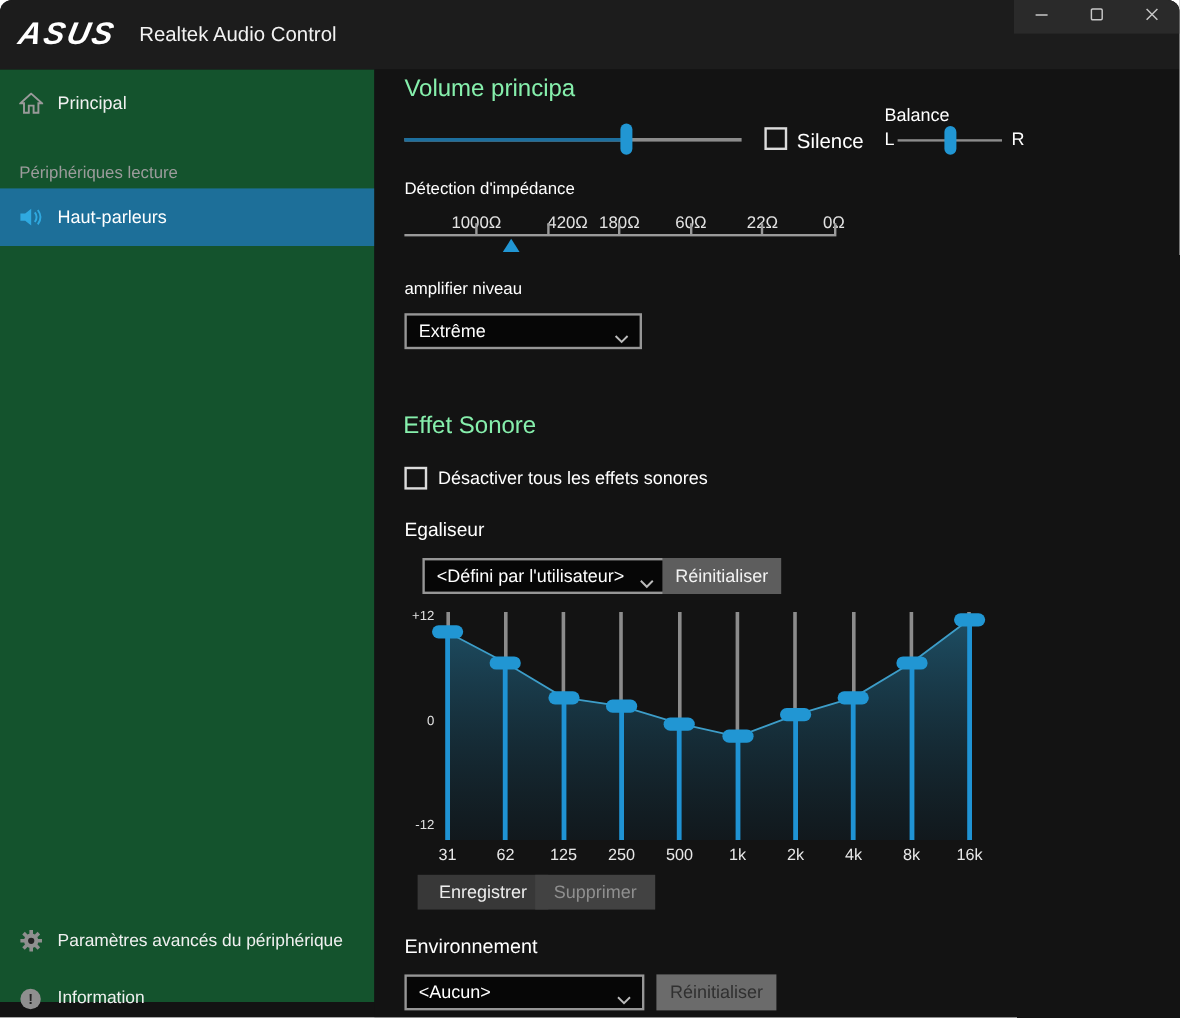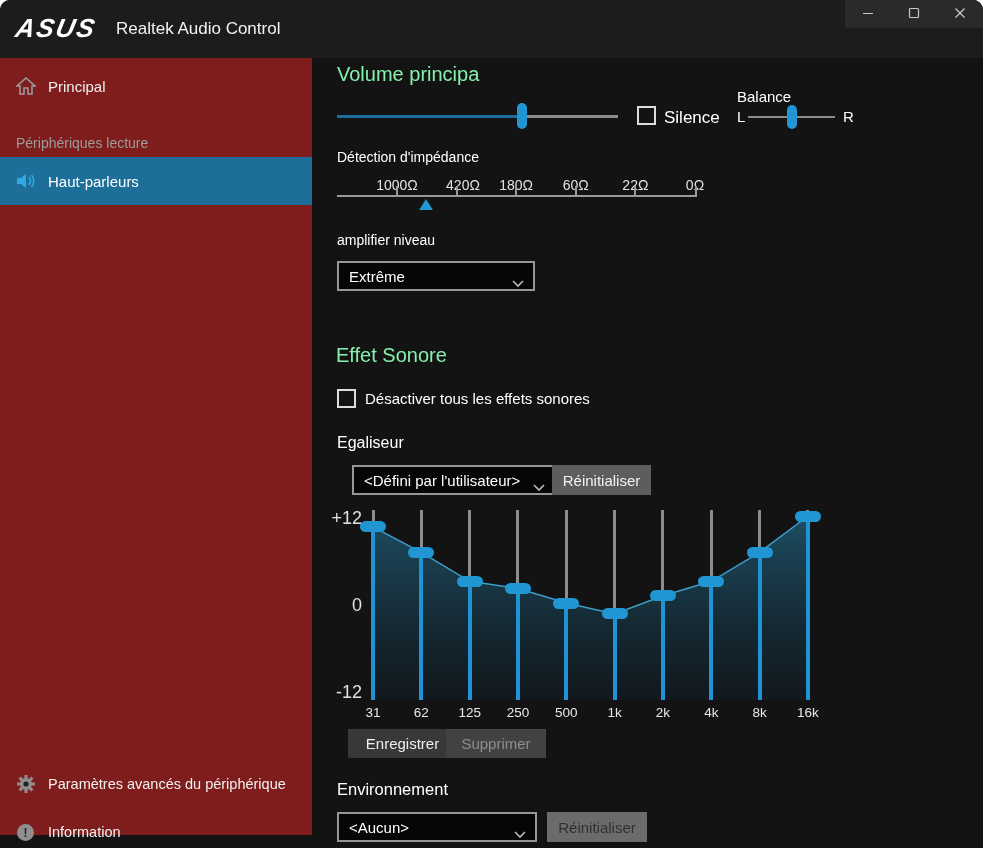--- a/index.html
+++ b/index.html
@@ -4,21 +4,21 @@
 <style>
   html,body{margin:0;padding:0;background:#ffffff;font-family:"Liberation Sans",sans-serif;}
   .window{position:relative;width:983px;height:848px;background:#131313;border-radius:10px 10px 0 0;overflow:hidden;}
   
   .titlebar{position:absolute;left:0;top:0;right:0;height:58px;background:#1c1c1c;}
   .logo{position:absolute;left:16px;top:13px;font-size:26px;font-weight:bold;font-style:italic;color:#ffffff;transform:skewX(-12deg);letter-spacing:2px;}
   .apptitle{position:absolute;left:116px;top:19px;font-size:17px;color:#f2f2f2;}
   .ctrlstrip{position:absolute;right:0;top:0;width:138px;height:28px;background:#2a2a2a;display:flex;}
   .ctrl{width:46px;height:28px;display:flex;align-items:center;justify-content:center;cursor:default;}
   
-  .sidebar{position:absolute;left:0;top:58px;width:312px;bottom:13px;background:#7f1d1d;}
+  .sidebar{position:absolute;left:0;top:58px;width:312px;bottom:13px;background:#14532d;}
   .sb-row{position:absolute;left:0;width:312px;display:flex;align-items:center;color:#f0f0f0;font-size:15px;}
   .sb-row .sb-icon{position:absolute;left:16px;display:flex;align-items:center;}
   .sb-row .sb-label{position:absolute;left:48px;white-space:nowrap;}
   .sb-principal{top:10px;height:36px;}
   .sb-section{position:absolute;left:16px;top:77px;font-size:14px;color:#9c9c9c;}
   .sb-selected{top:99px;height:48px;background:#1d6f99;color:#ffffff;}
   .sb-adv{top:708px;height:36px;font-size:14.5px;}
   .sb-info{top:756px;height:36px;font-size:14.5px;}
   
   .content{position:absolute;left:312px;top:58px;right:0;bottom:0;background:#131313;color:#ffffff;}
@@ -40,21 +40,21 @@
   .imp-label{position:absolute;top:7px;width:60px;text-align:center;font-size:14px;color:#e3e3e3;}
   .imp-line{position:absolute;left:0;top:25px;width:360px;height:2px;background:#9a9a9a;}
   .imp-tick{position:absolute;top:16px;width:2px;height:9px;background:#9a9a9a;}
   .imp-marker{position:absolute;top:29px;width:0;height:0;border-left:7px solid transparent;border-right:7px solid transparent;border-bottom:11px solid #2196d3;}
   
   .eq{position:absolute;left:18px;top:447px;width:540px;height:222px;}
   .eq svg{position:absolute;left:0;top:0;z-index:1;}
   .eq-track-grey{position:absolute;width:3px;background:#8c8c8c;z-index:2;}
   .eq-track-blue{position:absolute;width:4px;background:#1f93d4;z-index:2;}
   .eq-thumb{position:absolute;width:26px;height:11px;border-radius:5.5px;background:#2196d3;z-index:3;}
-  .eq-ylabel{position:absolute;width:32px;text-align:right;font-size:18px;color:#e0e0e0;z-index:2;}
+  .eq-ylabel{position:absolute;width:32px;text-align:right;font-size:11px;color:#e0e0e0;z-index:2;}
   .eq-xlabel{position:absolute;width:40px;text-align:center;top:200px;font-size:13.5px;color:#e8e8e8;z-index:2;}
 </style>
 </head>
 <body>
 
 <div class="window">
 
   <div class="titlebar">
     <div class="logo">ASUS</div>
     <div class="apptitle">Realtek Audio Control</div>
@@ -154,21 +154,21 @@
       <div class="thumb-v" style="top: 47px; height: 24px; left: 474.5px;"></div>
     </div>
     <div class="abs label" style="left:531px;top:50px;font-size:15px;">R</div>
 
     <div class="abs label" style="left:25px;top:91px;">Détection d'impédance</div>
     <div class="imp-wrap">
       <div class="imp-line"></div>
       <div class="imp-marker" style="left: 81.92px;"></div>
     <div class="imp-label" style="left: 30px;">1000Ω</div>
         <div class="imp-tick" style="left: 59px;"></div>
-        <div class="imp-label" style="left: 96px;">420Ω</div>
+        <div class="imp-label" style="left: 106px;">420Ω</div>
         <div class="imp-tick" style="left: 118.6px;"></div>
         <div class="imp-label" style="left: 149.2px;">180Ω</div>
         <div class="imp-tick" style="left: 178.2px;"></div>
         <div class="imp-label" style="left: 208.8px;">60Ω</div>
         <div class="imp-tick" style="left: 237.8px;"></div>
         <div class="imp-label" style="left: 268.4px;">22Ω</div>
         <div class="imp-tick" style="left: 297.4px;"></div>
         <div class="imp-label" style="left: 328px;">0Ω</div>
         <div class="imp-tick" style="left: 358px;"></div>
       </div>

